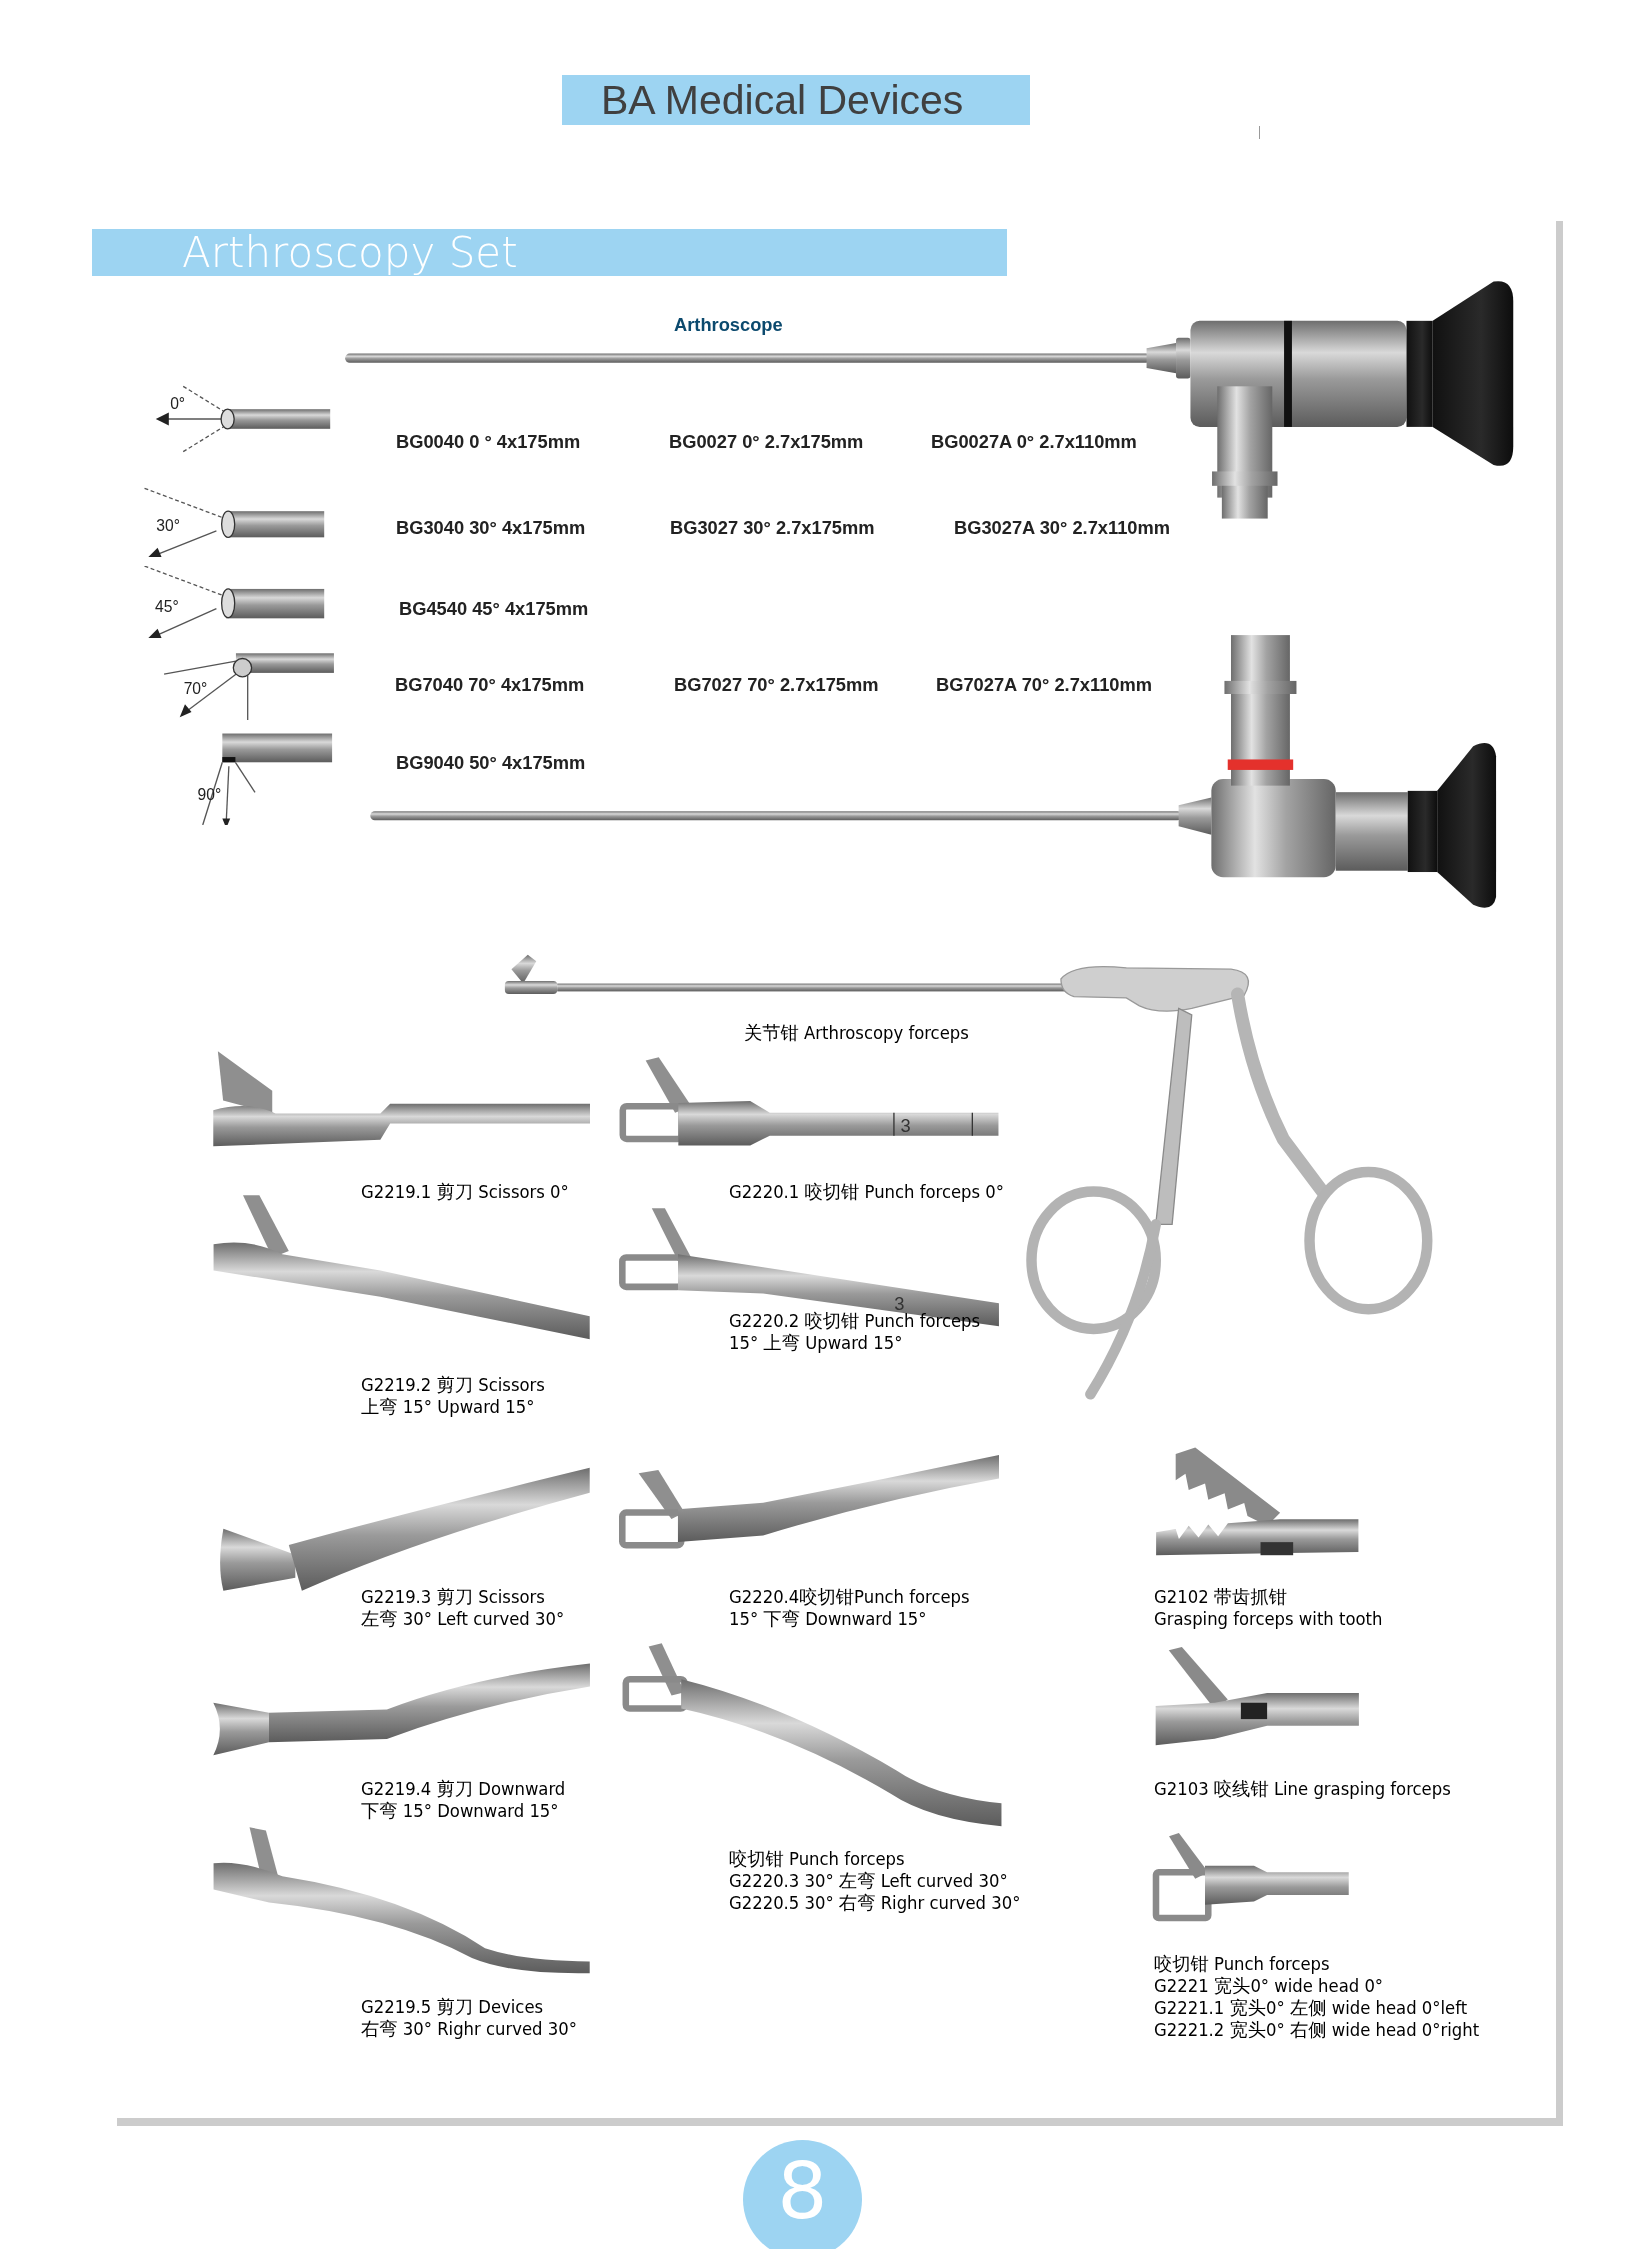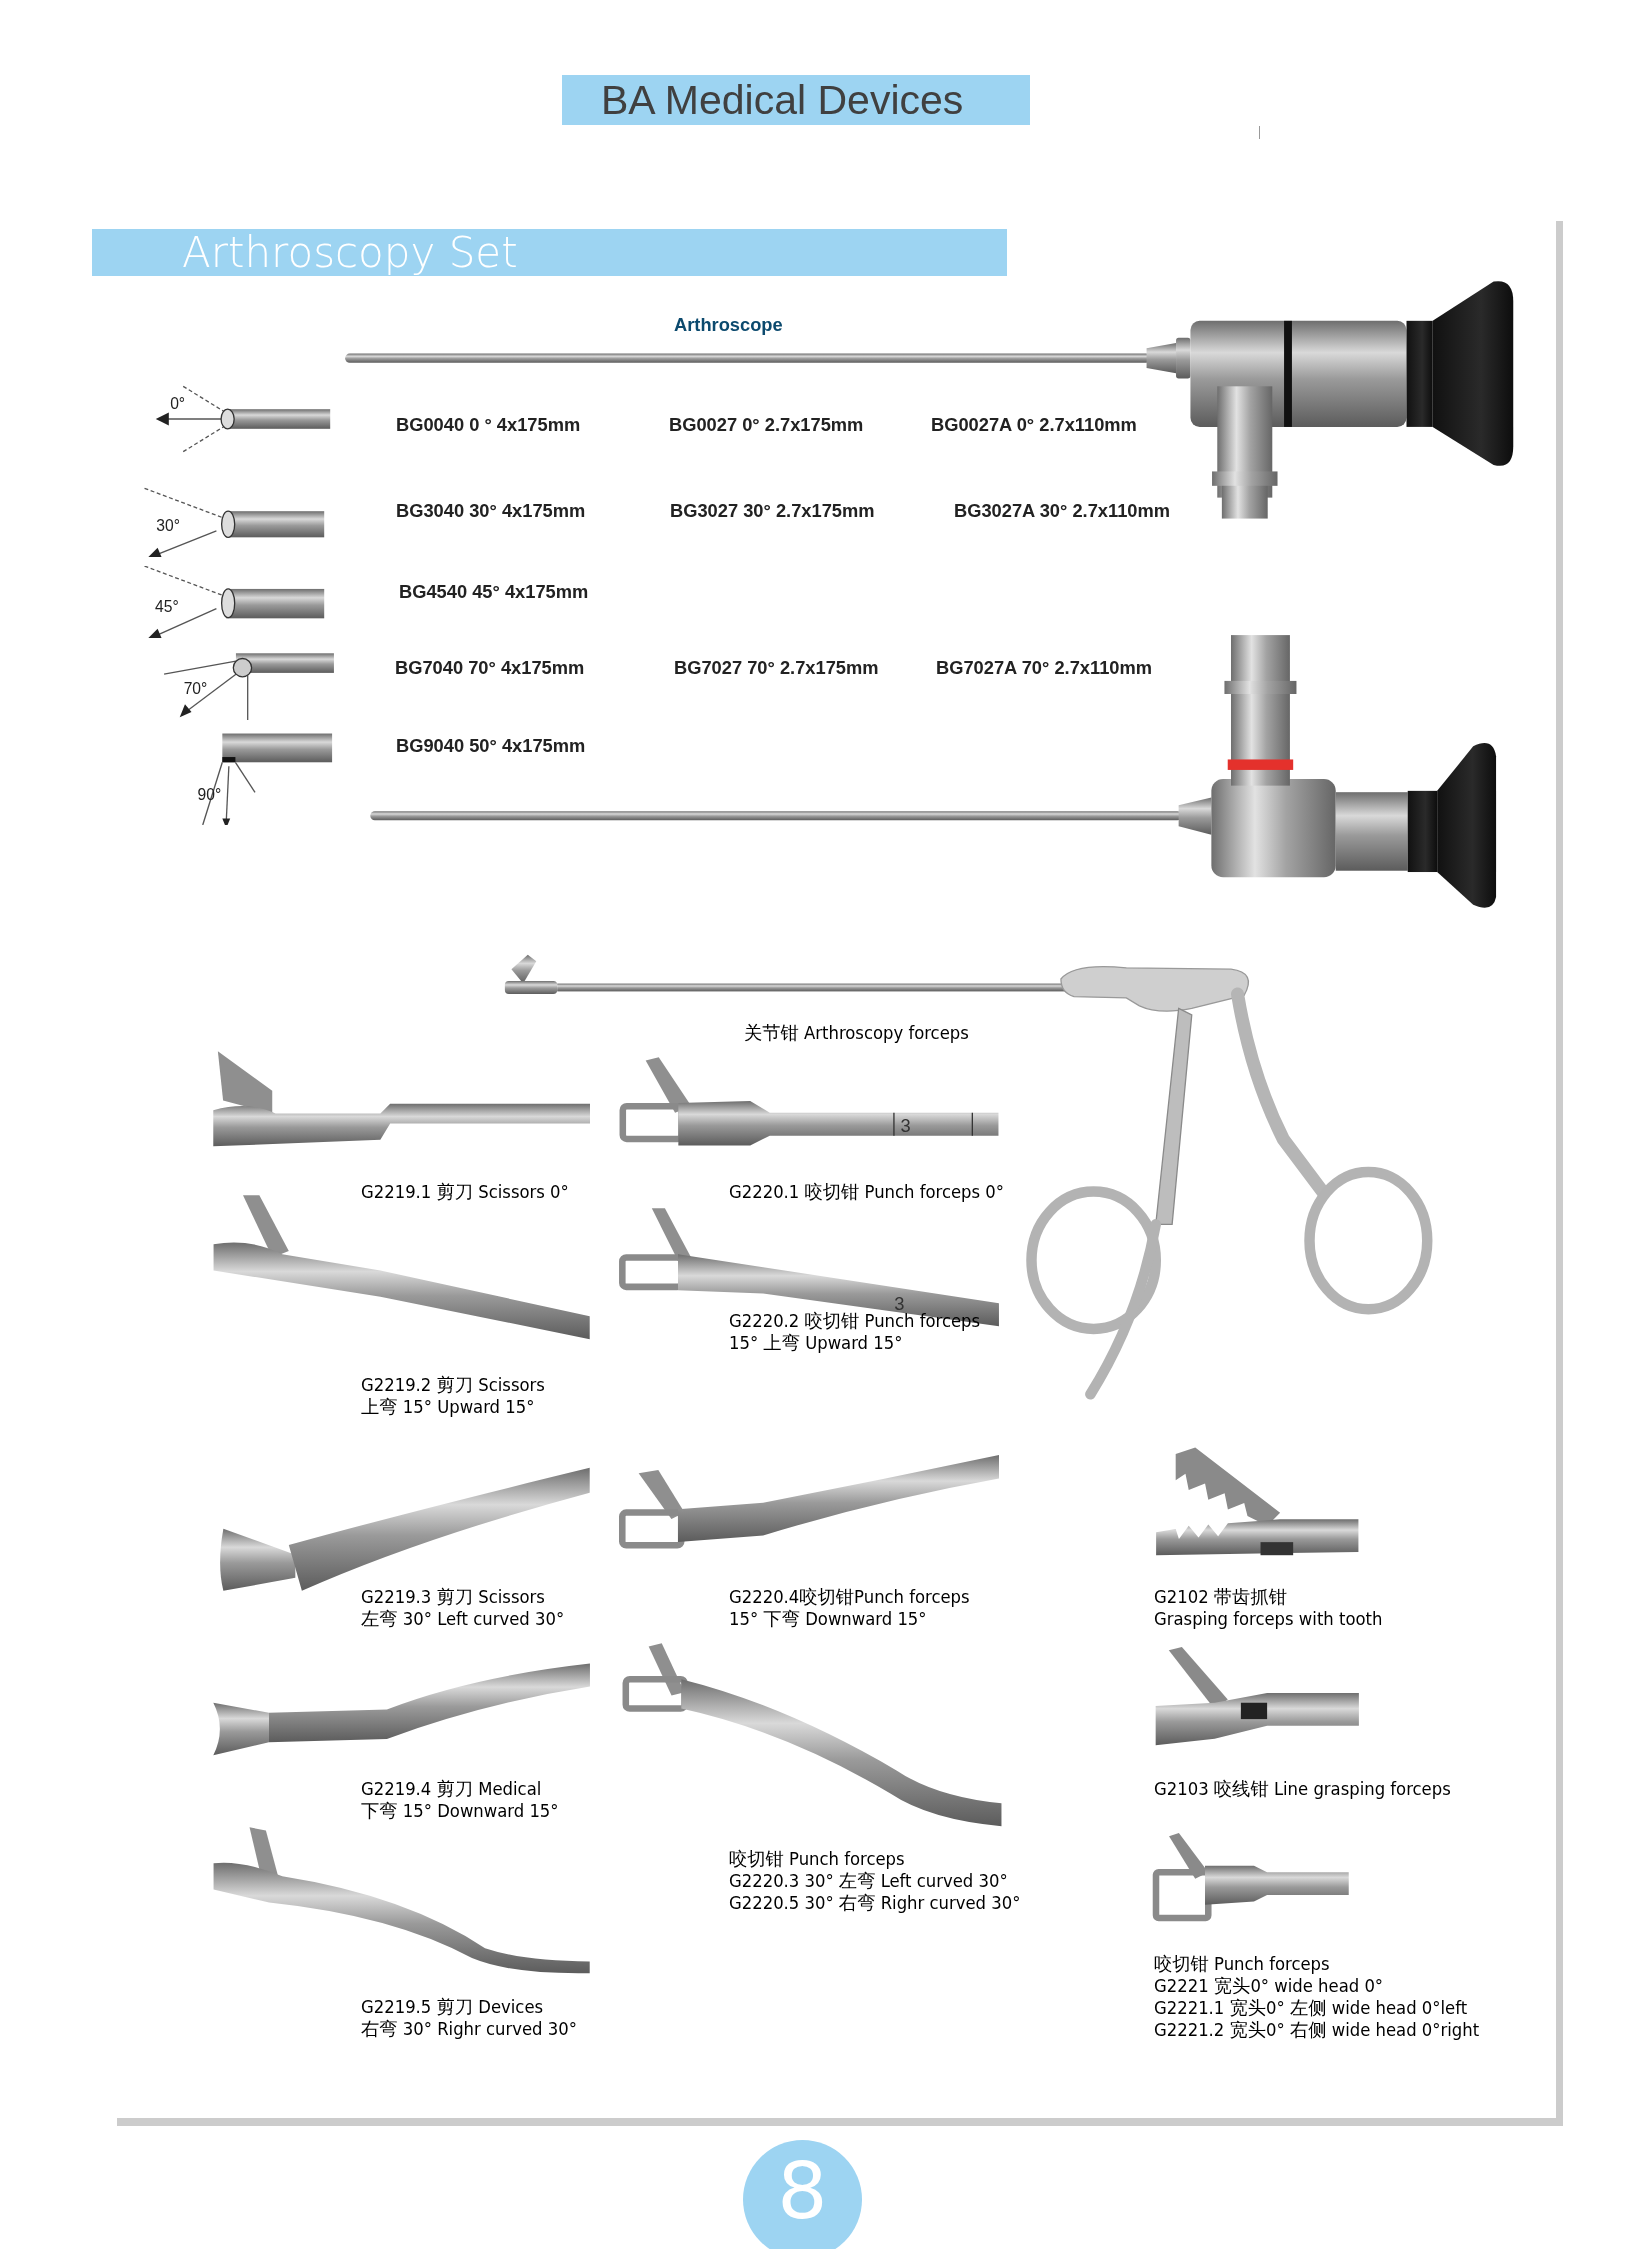--- a/index.html
+++ b/index.html
@@ -6,21 +6,21 @@
   body{width:1648px;height:2250px;background:#ffffff;position:relative;overflow:hidden;font-family:"Liberation Sans","DejaVu Sans",sans-serif;}
   .abs{position:absolute;}
   .brand-banner{left:562px;top:75px;width:468px;height:50px;background:#9dd4f2;}
   .brand-text{left:601px;top:77px;font-size:41px;color:#404040;font-family:"Liberation Sans",sans-serif;letter-spacing:0px;white-space:nowrap;}
   .tick-mark{left:1259px;top:126px;width:1.3px;height:13px;background:#9a9a9a;}
   .section-banner{left:92px;top:229px;width:915px;height:47px;background:#9dd4f2;}
   .section-text{left:182px;top:228px;font-size:42px;color:#ffffff;font-family:"DejaVu Sans",sans-serif;font-weight:300;white-space:nowrap;}
   .frame-right{left:1556px;top:221px;width:7.2px;height:1905px;background:#cccccc;}
   .frame-bottom{left:117px;top:2118px;width:1446px;height:7.9px;background:#cccccc;}
   .scope-label{left:674px;top:314px;font-size:18.3px;font-weight:bold;color:#0c4a6e;white-space:nowrap;}
-  .spec{font-size:18.3px;font-weight:bold;color:#222;white-space:nowrap;}
+  .spec{font-size:18.3px;font-weight:bold;color:#222;white-space:nowrap;margin-top:17px;}
   .angle-icon{width:196px;height:72px;}
   .caption{font-size:18.3px;color:#000000;line-height:22px;white-space:nowrap;font-family:"DejaVu Sans",sans-serif;font-stretch:condensed;}
   .page-badge{left:743px;top:2140px;width:119px;height:119px;border-radius:50%;background:#9dd4f2;}
   .page-num{left:743px;top:2145px;width:119px;text-align:center;font-size:79px;color:#ffffff;line-height:92px;font-family:"DejaVu Sans",sans-serif;}
   svg{display:block;}
 </style>
 </head>
 <body>
 
 <div class="abs brand-banner"></div>
@@ -231,21 +231,21 @@
 <div class="abs caption" style="left:1154px;top:1586px">
   <div>G2102 带齿抓钳</div>
   <div>Grasping forceps with tooth</div>
 </div>
 
 <svg class="abs" style="left:210px;top:1657px" width="380" height="131" viewBox="0 0 580 200">
   <path d="M5,70 L90,85 L90,130 L5,150 Q25,110 5,70 Z" fill="url(#steelV)"></path>
   <path d="M90,85 L270,80 Q400,30 580,10 L580,45 Q420,70 270,125 L90,130 Z" fill="url(#steelV)"></path>
 </svg>
 <div class="abs caption" style="left:361px;top:1778px">
-  <div>G2219.4 剪刀 Medical</div>
+  <div>G2219.4 剪刀 Downward</div>
   <div>下弯 15° Downward 15°</div>
 </div>
 
 <svg class="abs" style="left:622px;top:1640px" width="380" height="196" viewBox="0 0 580 300">
   <path d="M40,10 L60,5 L95,80 L75,85 Z" fill="#8f8f8f"></path>
   <rect x="5" y="60" width="90" height="45" rx="6" fill="none" stroke="#8a8a8a" stroke-width="10"></rect>
   <path d="M90,60 Q250,100 420,200 Q480,240 580,250 L580,285 Q470,275 410,235 Q250,140 90,105 Z" fill="url(#steelV)"></path>
 </svg>
 <div class="abs caption" style="left:729px;top:1848px">
   <div>咬切钳 Punch forceps</div>

